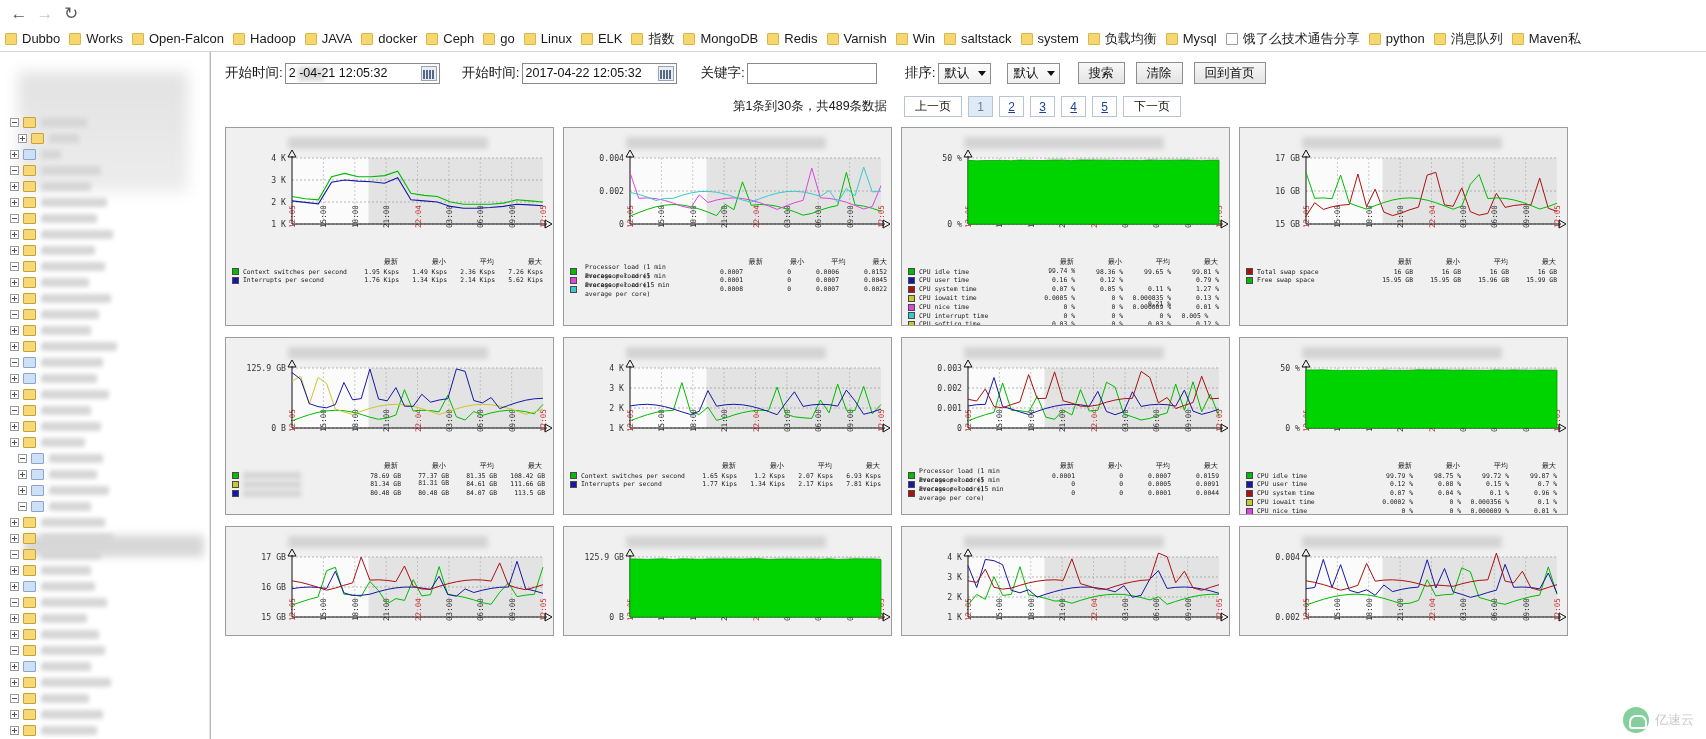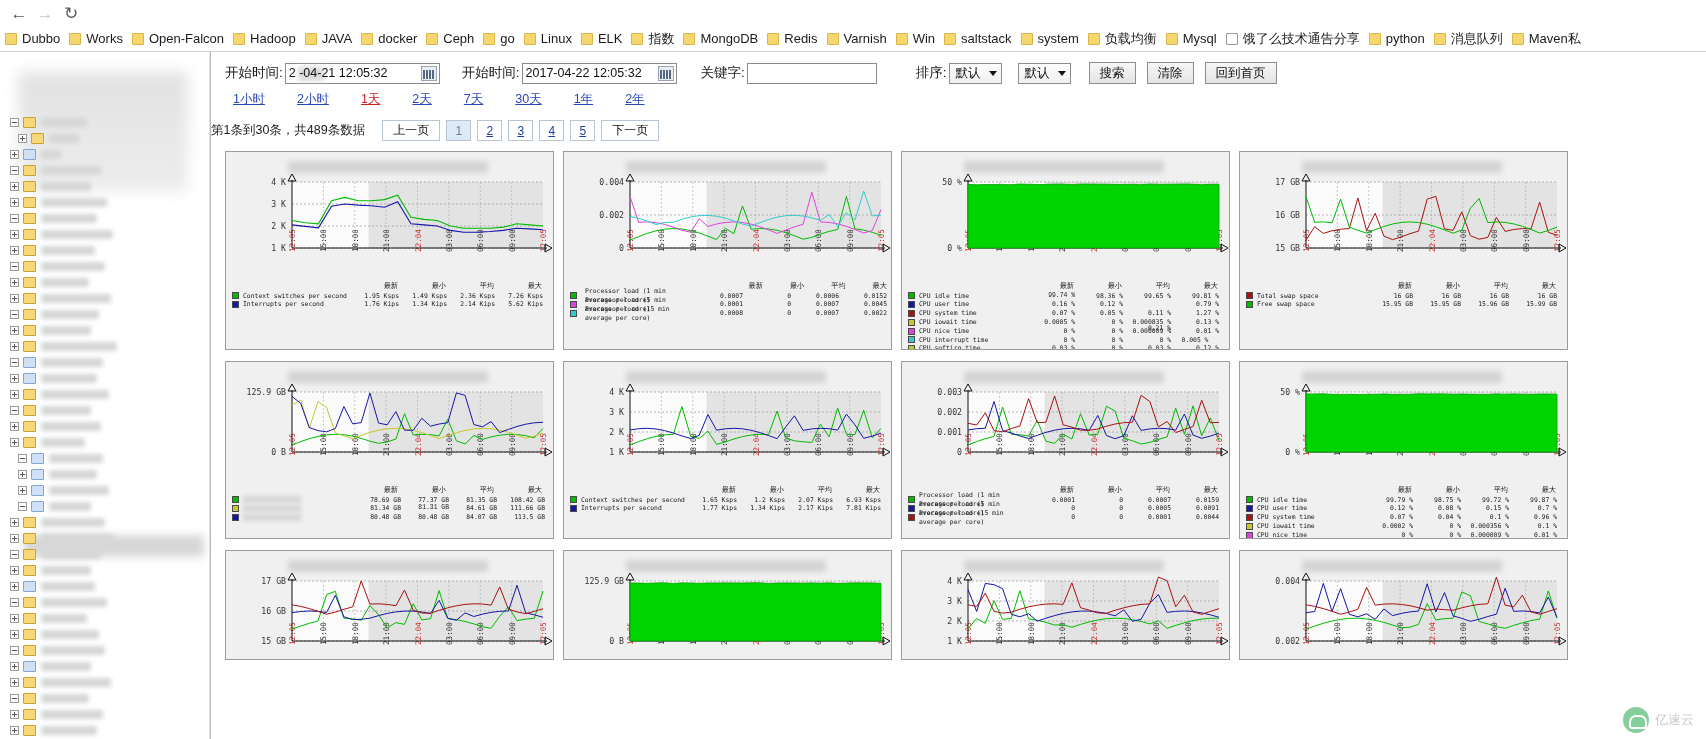--- a/index.html
+++ b/index.html
@@ -288,20 +288,21 @@
     margin-right: 32px;
     cursor: pointer;
   }
   #range-links a.active { color: #cf2020; }
 
   
   #pager {
     margin-top: 12px;
     display: flex;
     align-items: center;
+    justify-content: center;
     font-size: 12.5px;
     color: #1a1a1a;
   }
   #pager-count { margin-right: 14px; }
   .pg {
     min-width: 25px;
     height: 21px;
     margin: 0 3px;
     padding: 0 7px;
     border: 1px solid #b9c5d2;
@@ -719,44 +720,34 @@
         <span class="masked"></span>
         <span class="cal-btn"></span>
       </div>
       <span class="flabel" style="margin-left:22px">开始时间:</span>
       <div class="date-input">
         <span>2017-04-22 12:05:32</span>
         <span class="cal-btn"></span>
       </div>
       <span class="flabel" style="margin-left:24px">关键字:</span>
       <input class="kw-input" type="text" value="" style="">
-      <span class="flabel" style="margin-left:39px">排序:</span>
+      <span class="flabel" style="margin-left:28px">排序:</span>
       <div class="sel">
         <span>默认</span>
         <i class="caret"></i>
       </div>
       <div class="sel" style="margin-left:16px">
         <span>默认</span>
         <i class="caret"></i>
       </div>
       <div class="btn" style="margin-left:18px">搜索</div>
       <div class="btn" style="margin-left:11px">清除</div>
       <div class="btn" style="margin-left:11px">回到首页</div>
     </div>
 
-    <div id="range-links">
-        <a>1小时</a>
-        <a>2小时</a>
-        <a class="active">1天</a>
-        <a>2天</a>
-        <a>7天</a>
-        <a>30天</a>
-        <a>1年</a>
-        <a>2年</a>
-      </div>
 
     <div id="pager">
       <span id="pager-count">第1条到30条，共489条数据</span>
       <span class="pg nav">上一页</span>
       <span id="pager-pages" style="display:inline-flex">
           <span class="pg current">1</span>
           <span class="pg">2</span>
           <span class="pg">3</span>
           <span class="pg">4</span>
           <span class="pg">5</span>

